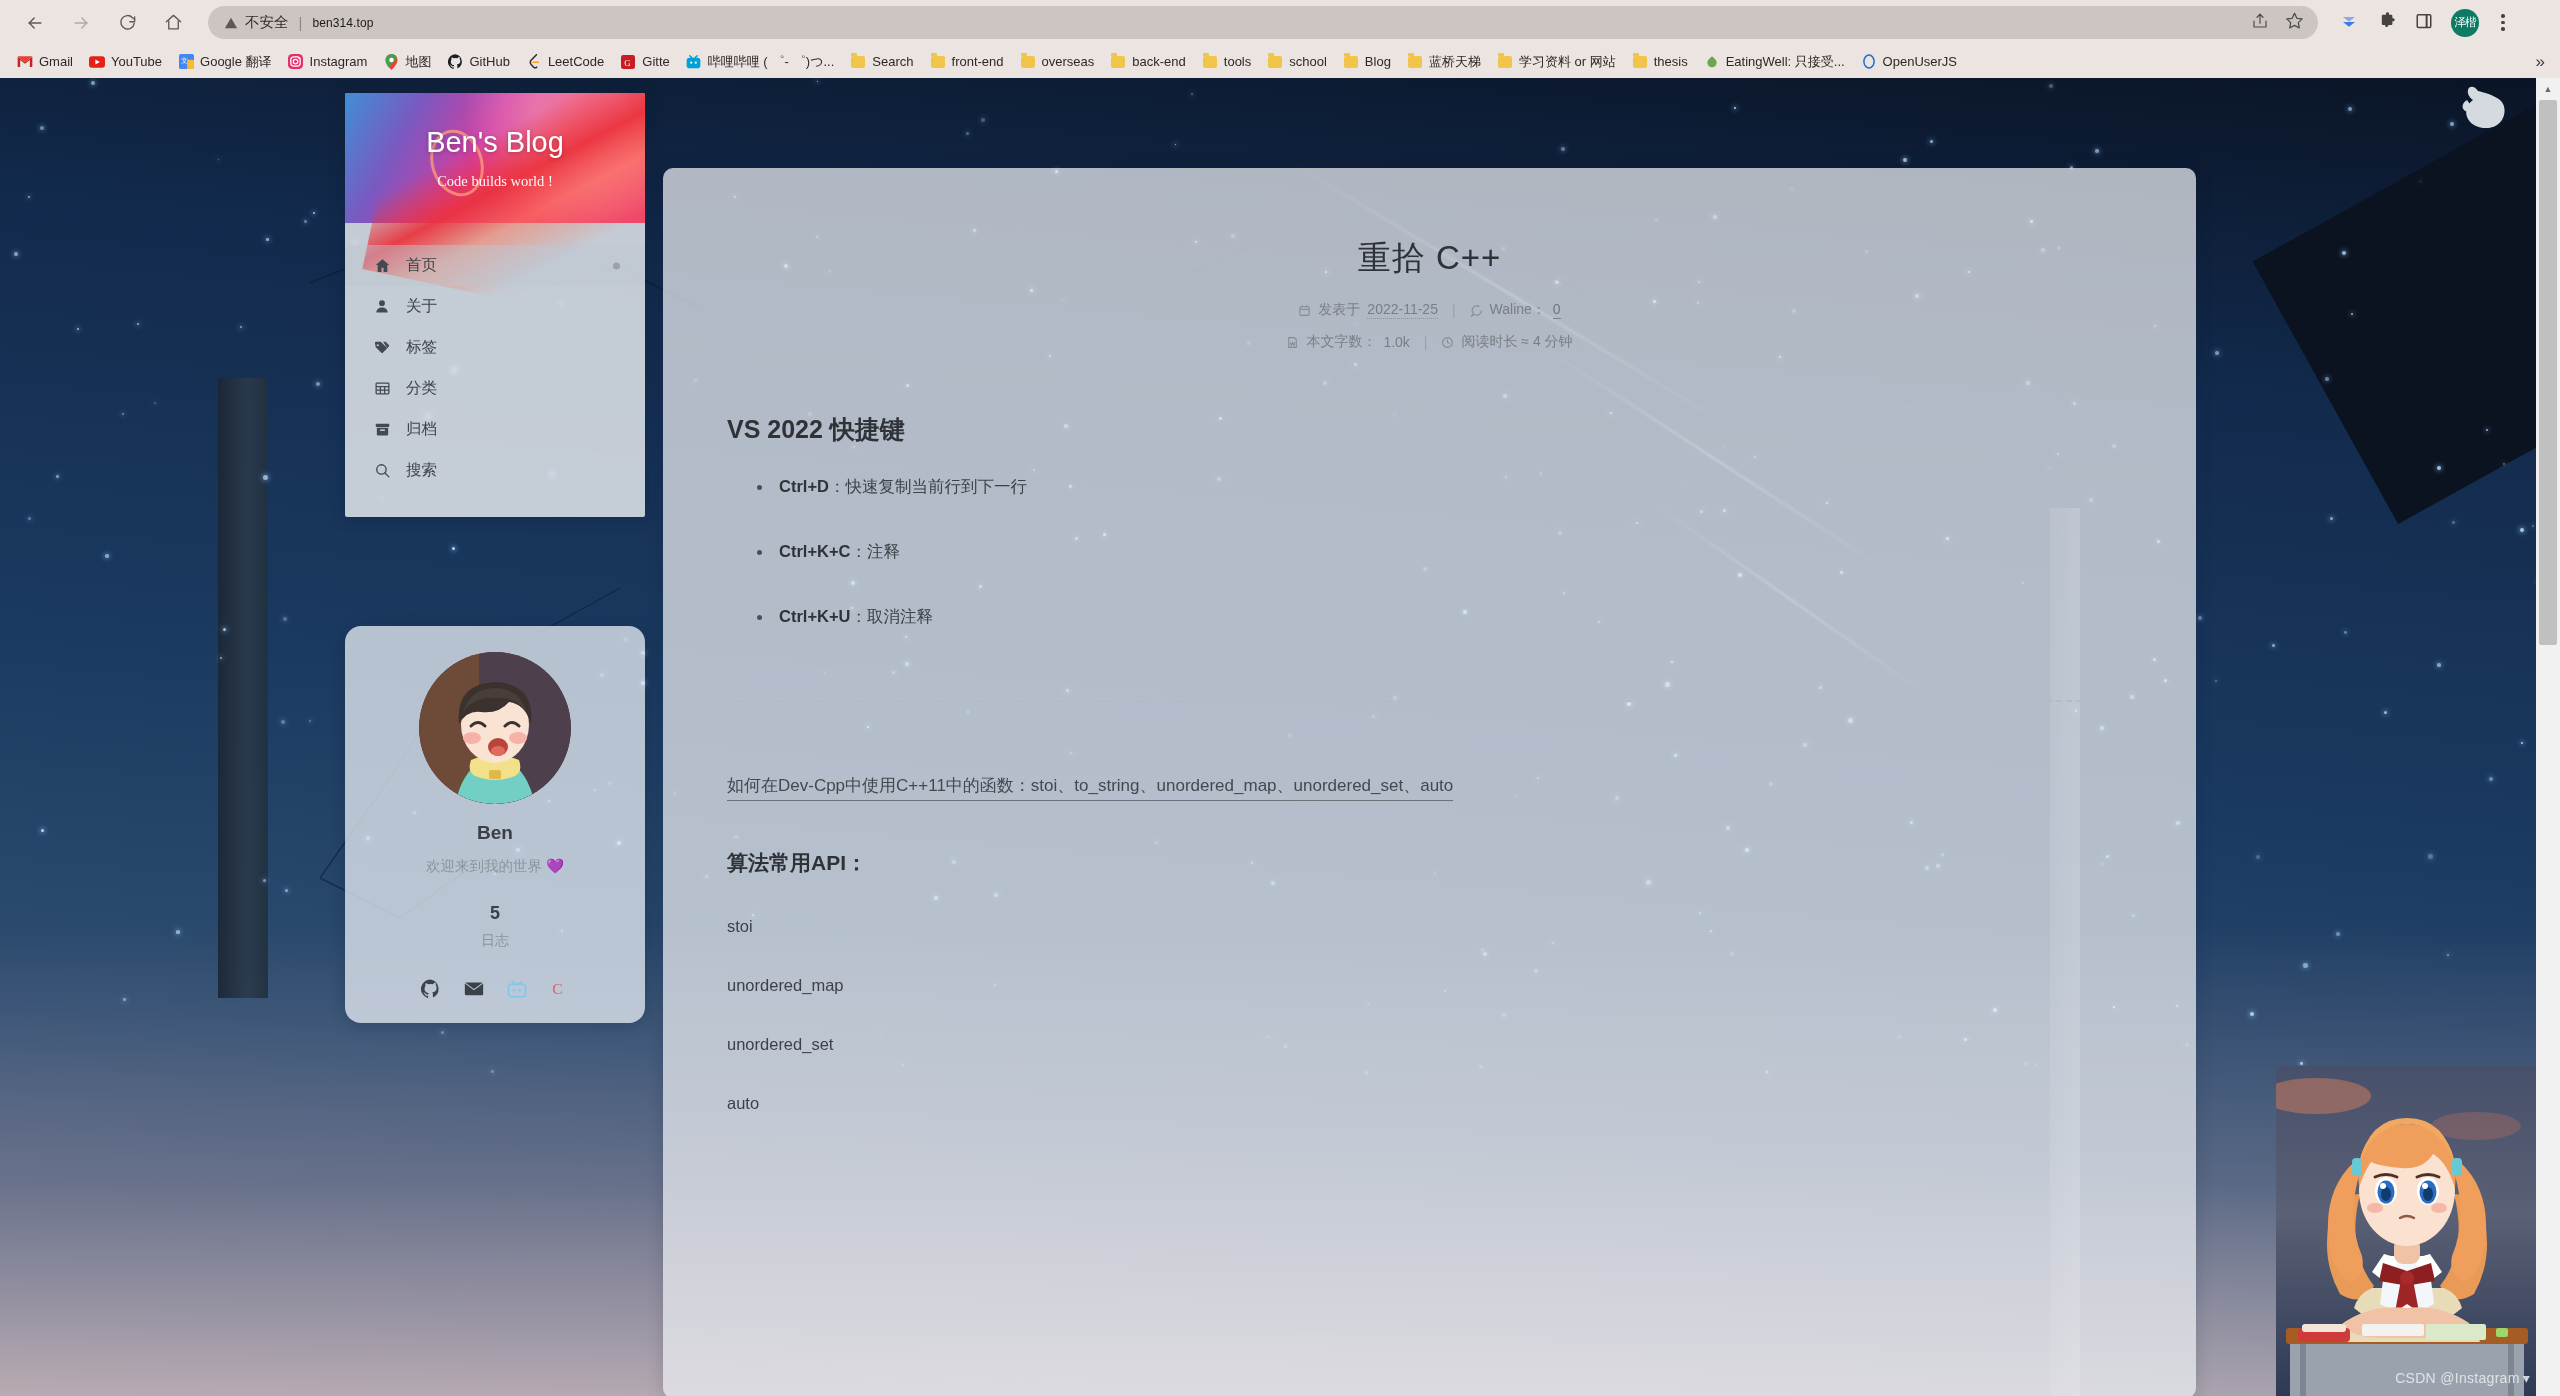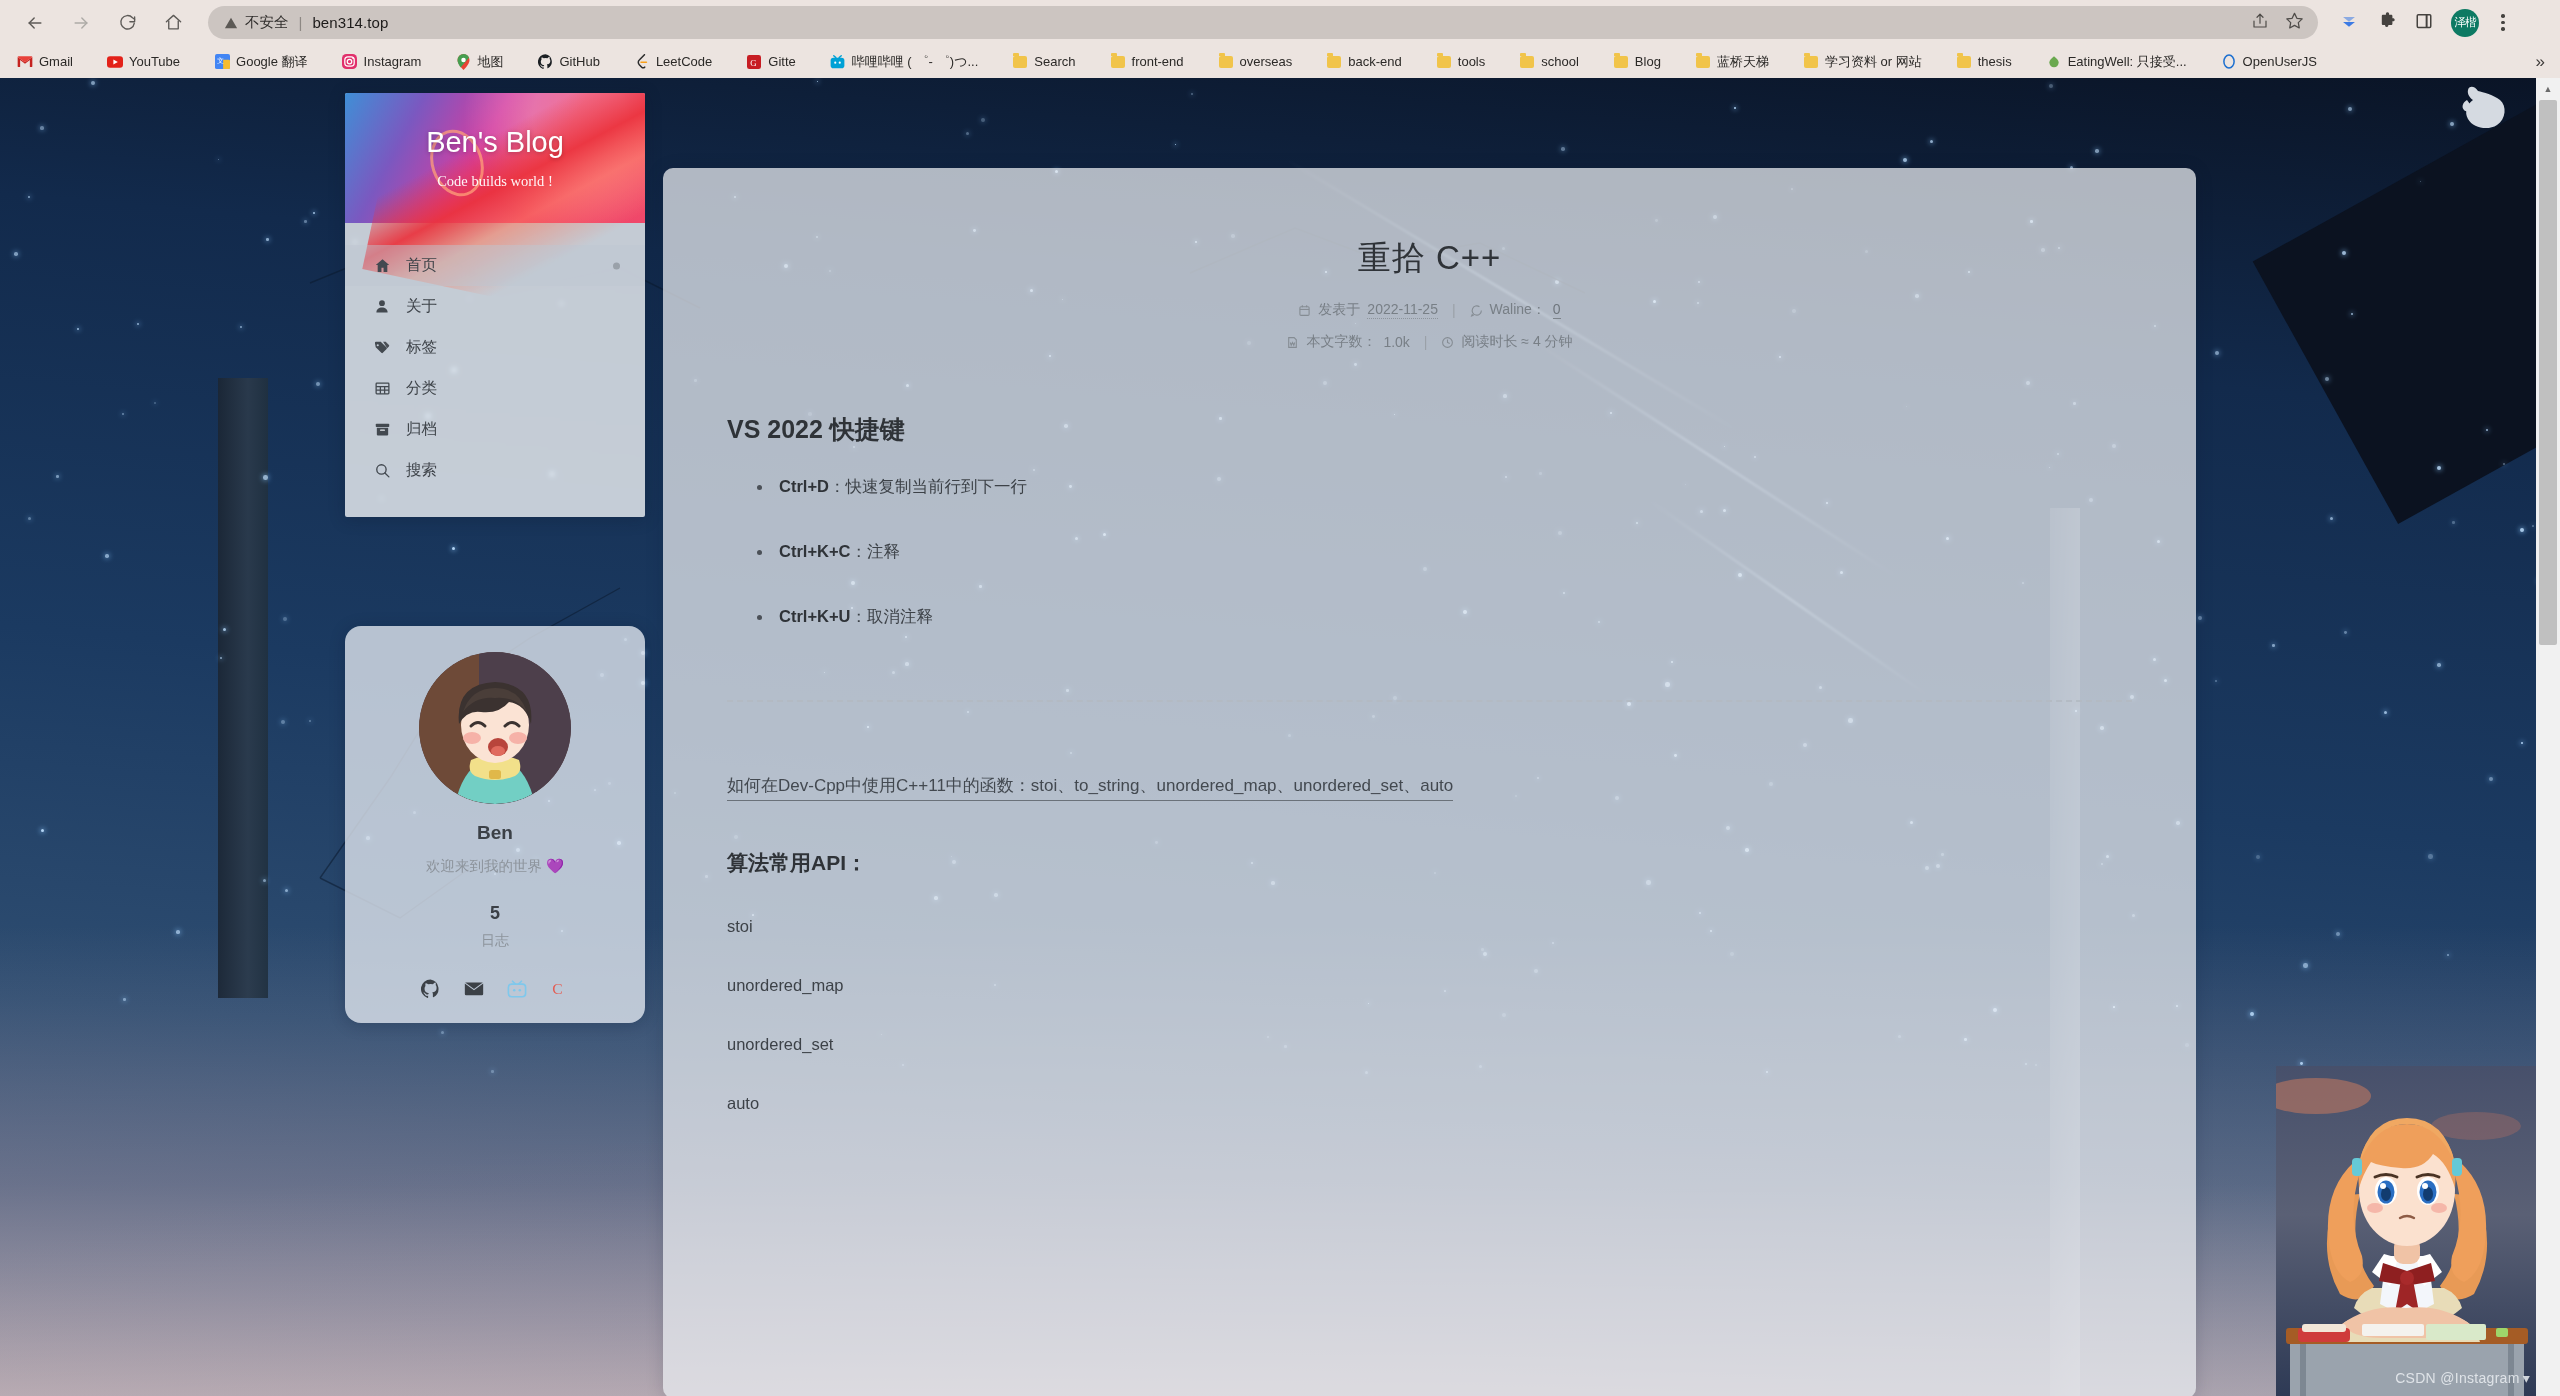--- a/index.html
+++ b/index.html
@@ -45,21 +45,21 @@
     position: relative;
     max-width: 2110px;
   }
   .omnibox-inner { display: flex; align-items: center; gap: 7px; }
   .warn-ico { color: #5c5955; display:flex; }
   .omni-insecure {
     font-size: 14.5px; color: #2f2d2b;
     font-family: "Liberation Sans", sans-serif;
   }
   .omni-div { color: #8d8884; font-size: 15px; margin: 0 3px; }
-  .omni-url { font-size: 15px; color: #1d1b1a; letter-spacing: .1px; }
+  .omni-url { font-size: 12px; color: #1d1b1a; letter-spacing: .1px; }
 
   .omni-right {
     position: absolute; right: 14px; top: 0; height: 33px;
     display: flex; align-items: center; gap: 16px; color: #4e4b48;
   }
 
   .chrome-actions { display: flex; align-items: center; gap: 18px; padding-left: 8px; color: #45423f; }
   .ext-dl { color: #3c7ae4; display:flex; }
   .avatar-chip {
     width: 28px; height: 28px; border-radius: 50%;
@@ -70,21 +70,21 @@
   .kebab { display: flex; flex-direction: column; gap: 3px; align-items: center; padding: 0 4px;}
   .kebab i { width: 3.5px; height: 3.5px; border-radius: 50%; background: #45423f; display:block; }
 
   
   .bookmarks {
     height: 33px;
     background: #ece4e0;
     display: flex;
     align-items: center;
     padding: 0 9px;
-    gap: 18px;
+    gap: 0px;
     font-size: 13px;
     color: #32302e;
     position: relative;
     z-index: 50;
     white-space: nowrap;
     overflow: hidden;
   }
   .bm {
     display: flex; align-items: center; gap: 6px;
     padding: 3px 8px; border-radius: 5px; flex: 0 0 auto;

